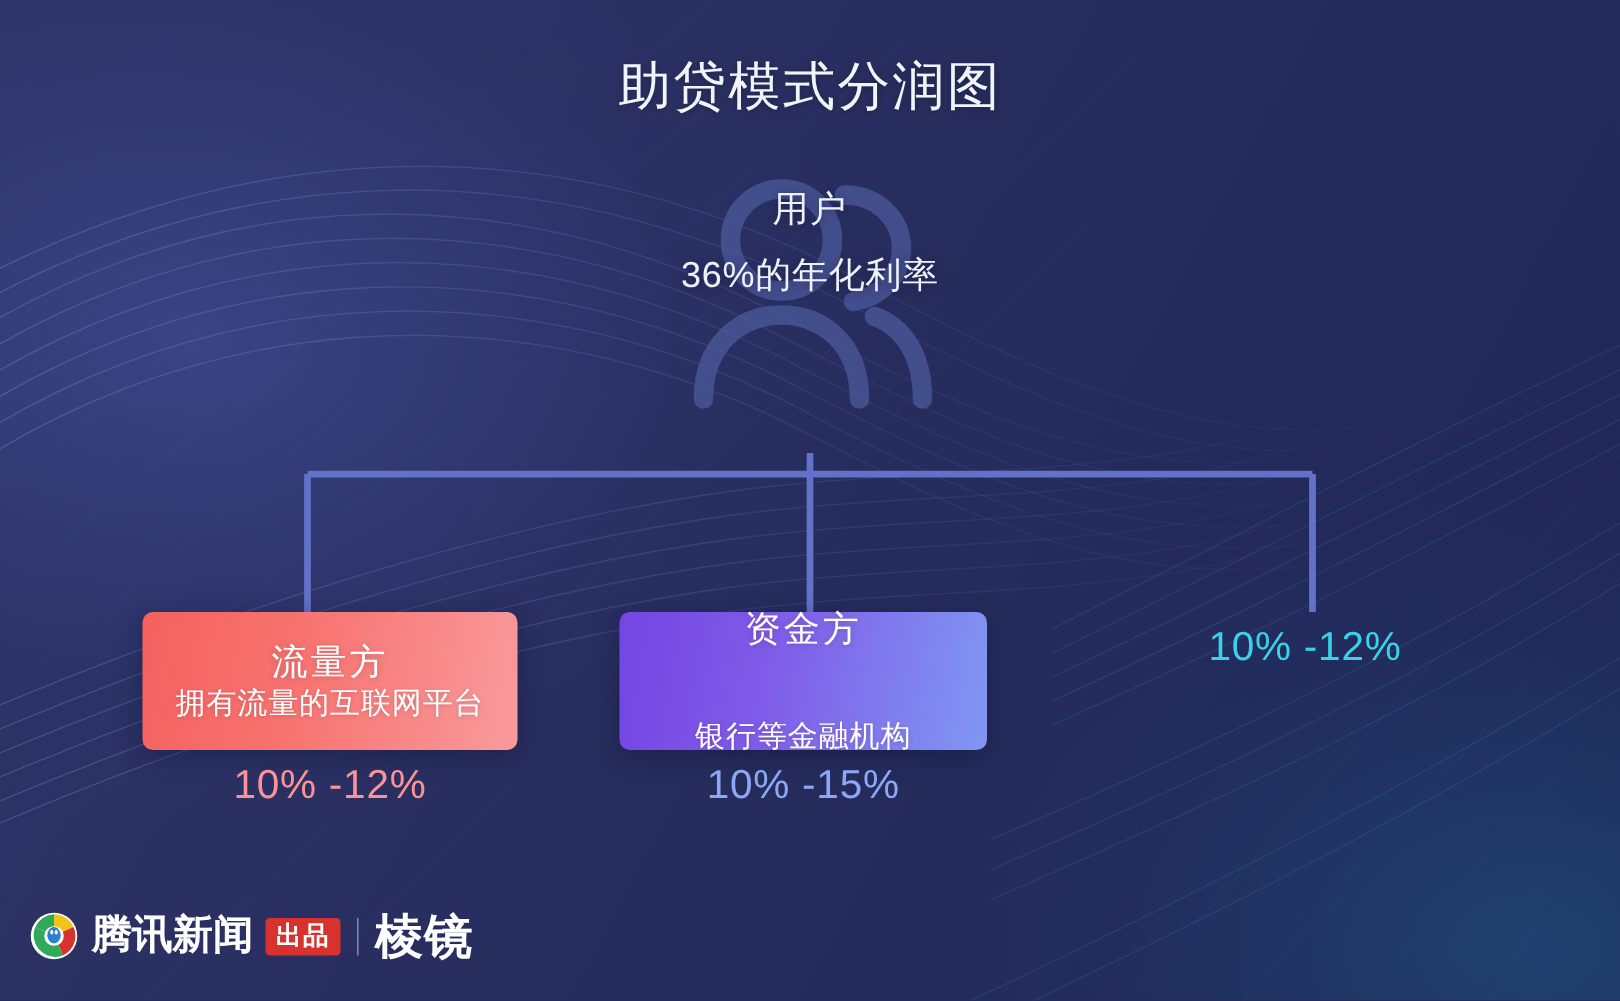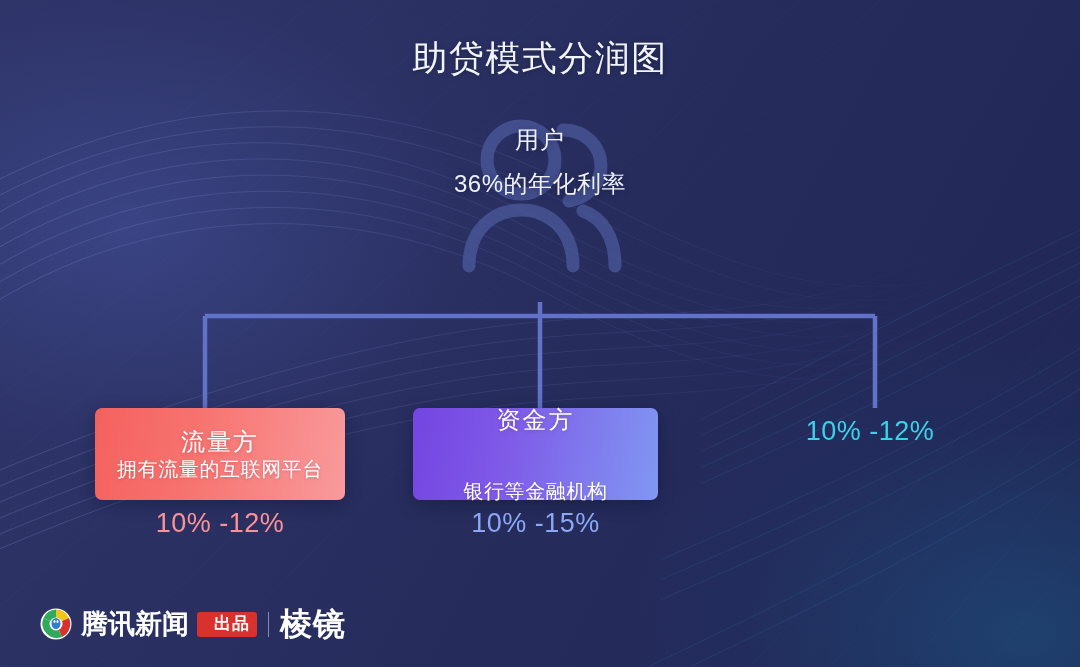--- a/index.html
+++ b/index.html
@@ -79,36 +79,36 @@
 
   .pct {
     margin-top:8px; text-align:center;
     font-size:27px; letter-spacing:.5px;
   }
   .pct.p1 { color:#fb9396; }
   .pct.p2 { color:#8ba7f5; }
   .pct.p3 { color:#3ad2ea; }
 
   .footer {
-    position:absolute; left:40px; top:604px;
+    position:absolute; left:20px; top:604px;
     display:flex; align-items:center; height:40px;justify-content:center;
   }
   .tlogo { width:32px; height:32px; flex:0 0 32px; }
   .brand {
     margin-left:9px;
     font-size:27px; color:#ffffff; font-weight:bold;
     letter-spacing:0px;
     font-family:"DejaVu Sans","Liberation Sans",sans-serif;
     line-height:32px;
   }
   .badge {
     margin-left:8px;
     background:#d8322f; color:#ffffff;
     font-size:17px; font-weight:bold;
-    padding:2px 7px 3px 17px; border-radius:3px;
+    padding:2px 7px 3px 7px; border-radius:3px;
     letter-spacing:1px; line-height:20px;
   }
   .divider {
     width:1px; height:25px; background:#9aa2c4;
     margin:0 11px; opacity:.8;
   }
   .prism {
     position:relative;
     font-size:32px; color:#ffffff; font-weight:bold;
     letter-spacing:1px; line-height:32px;

